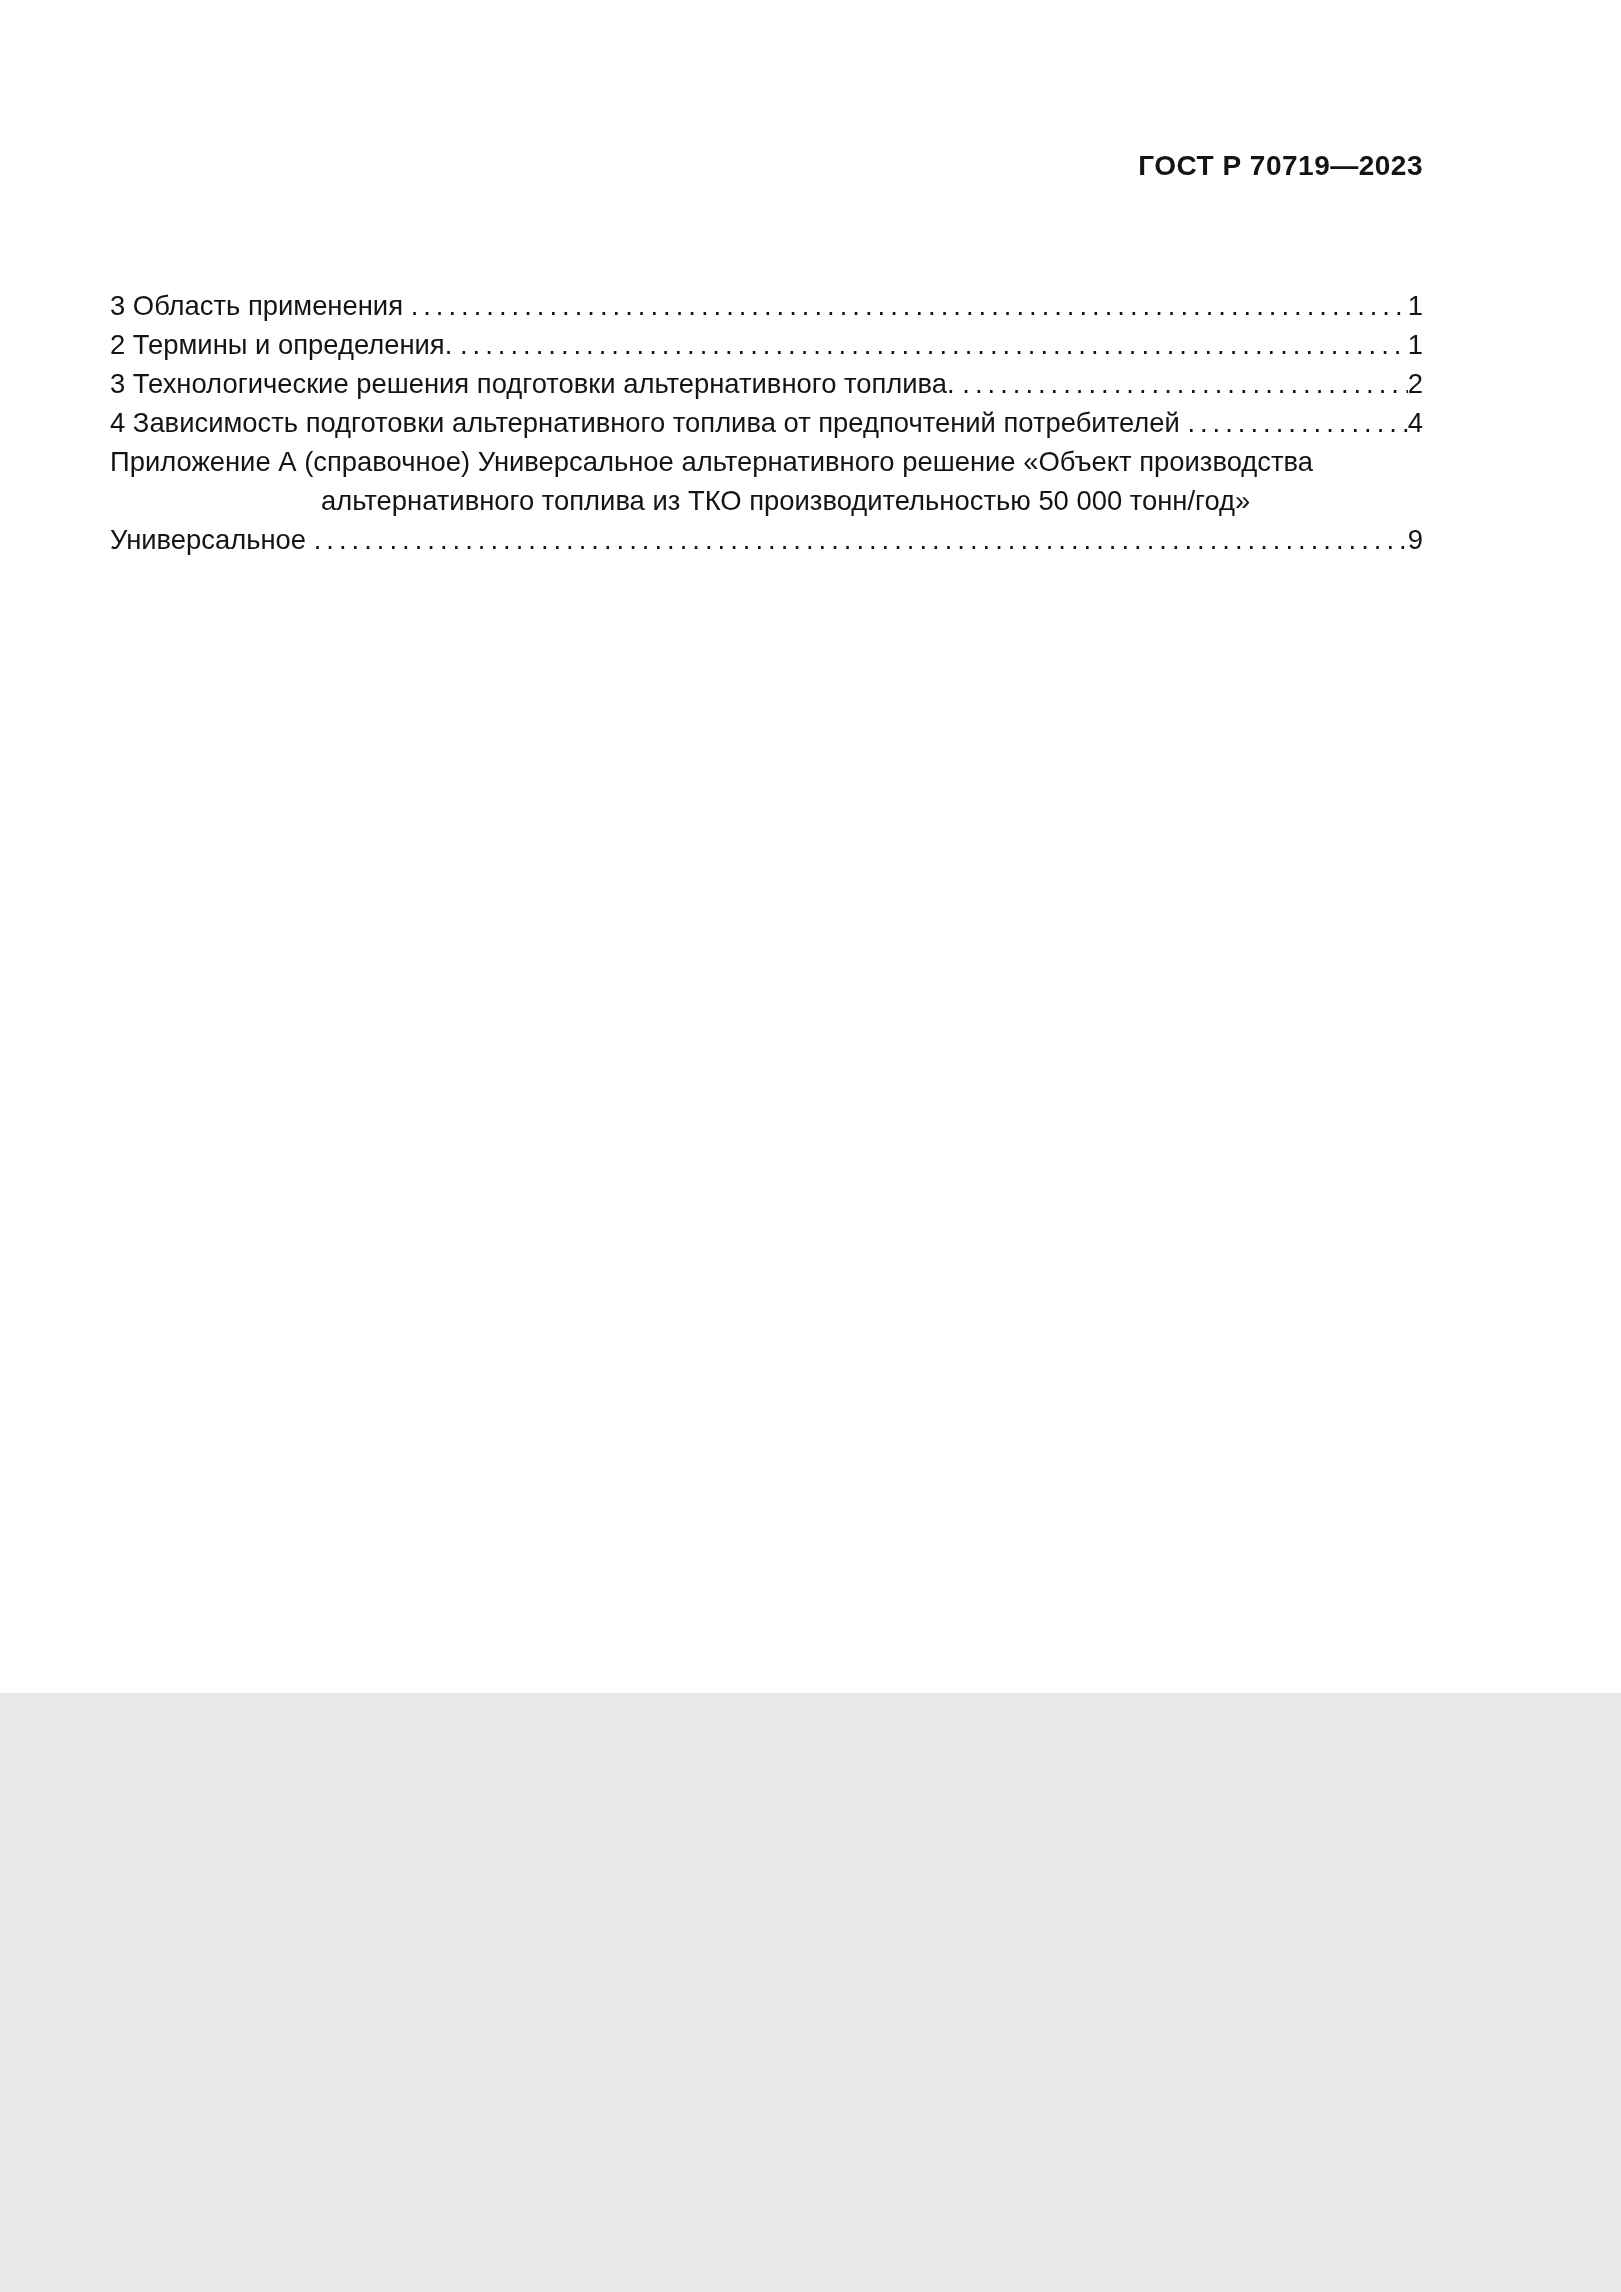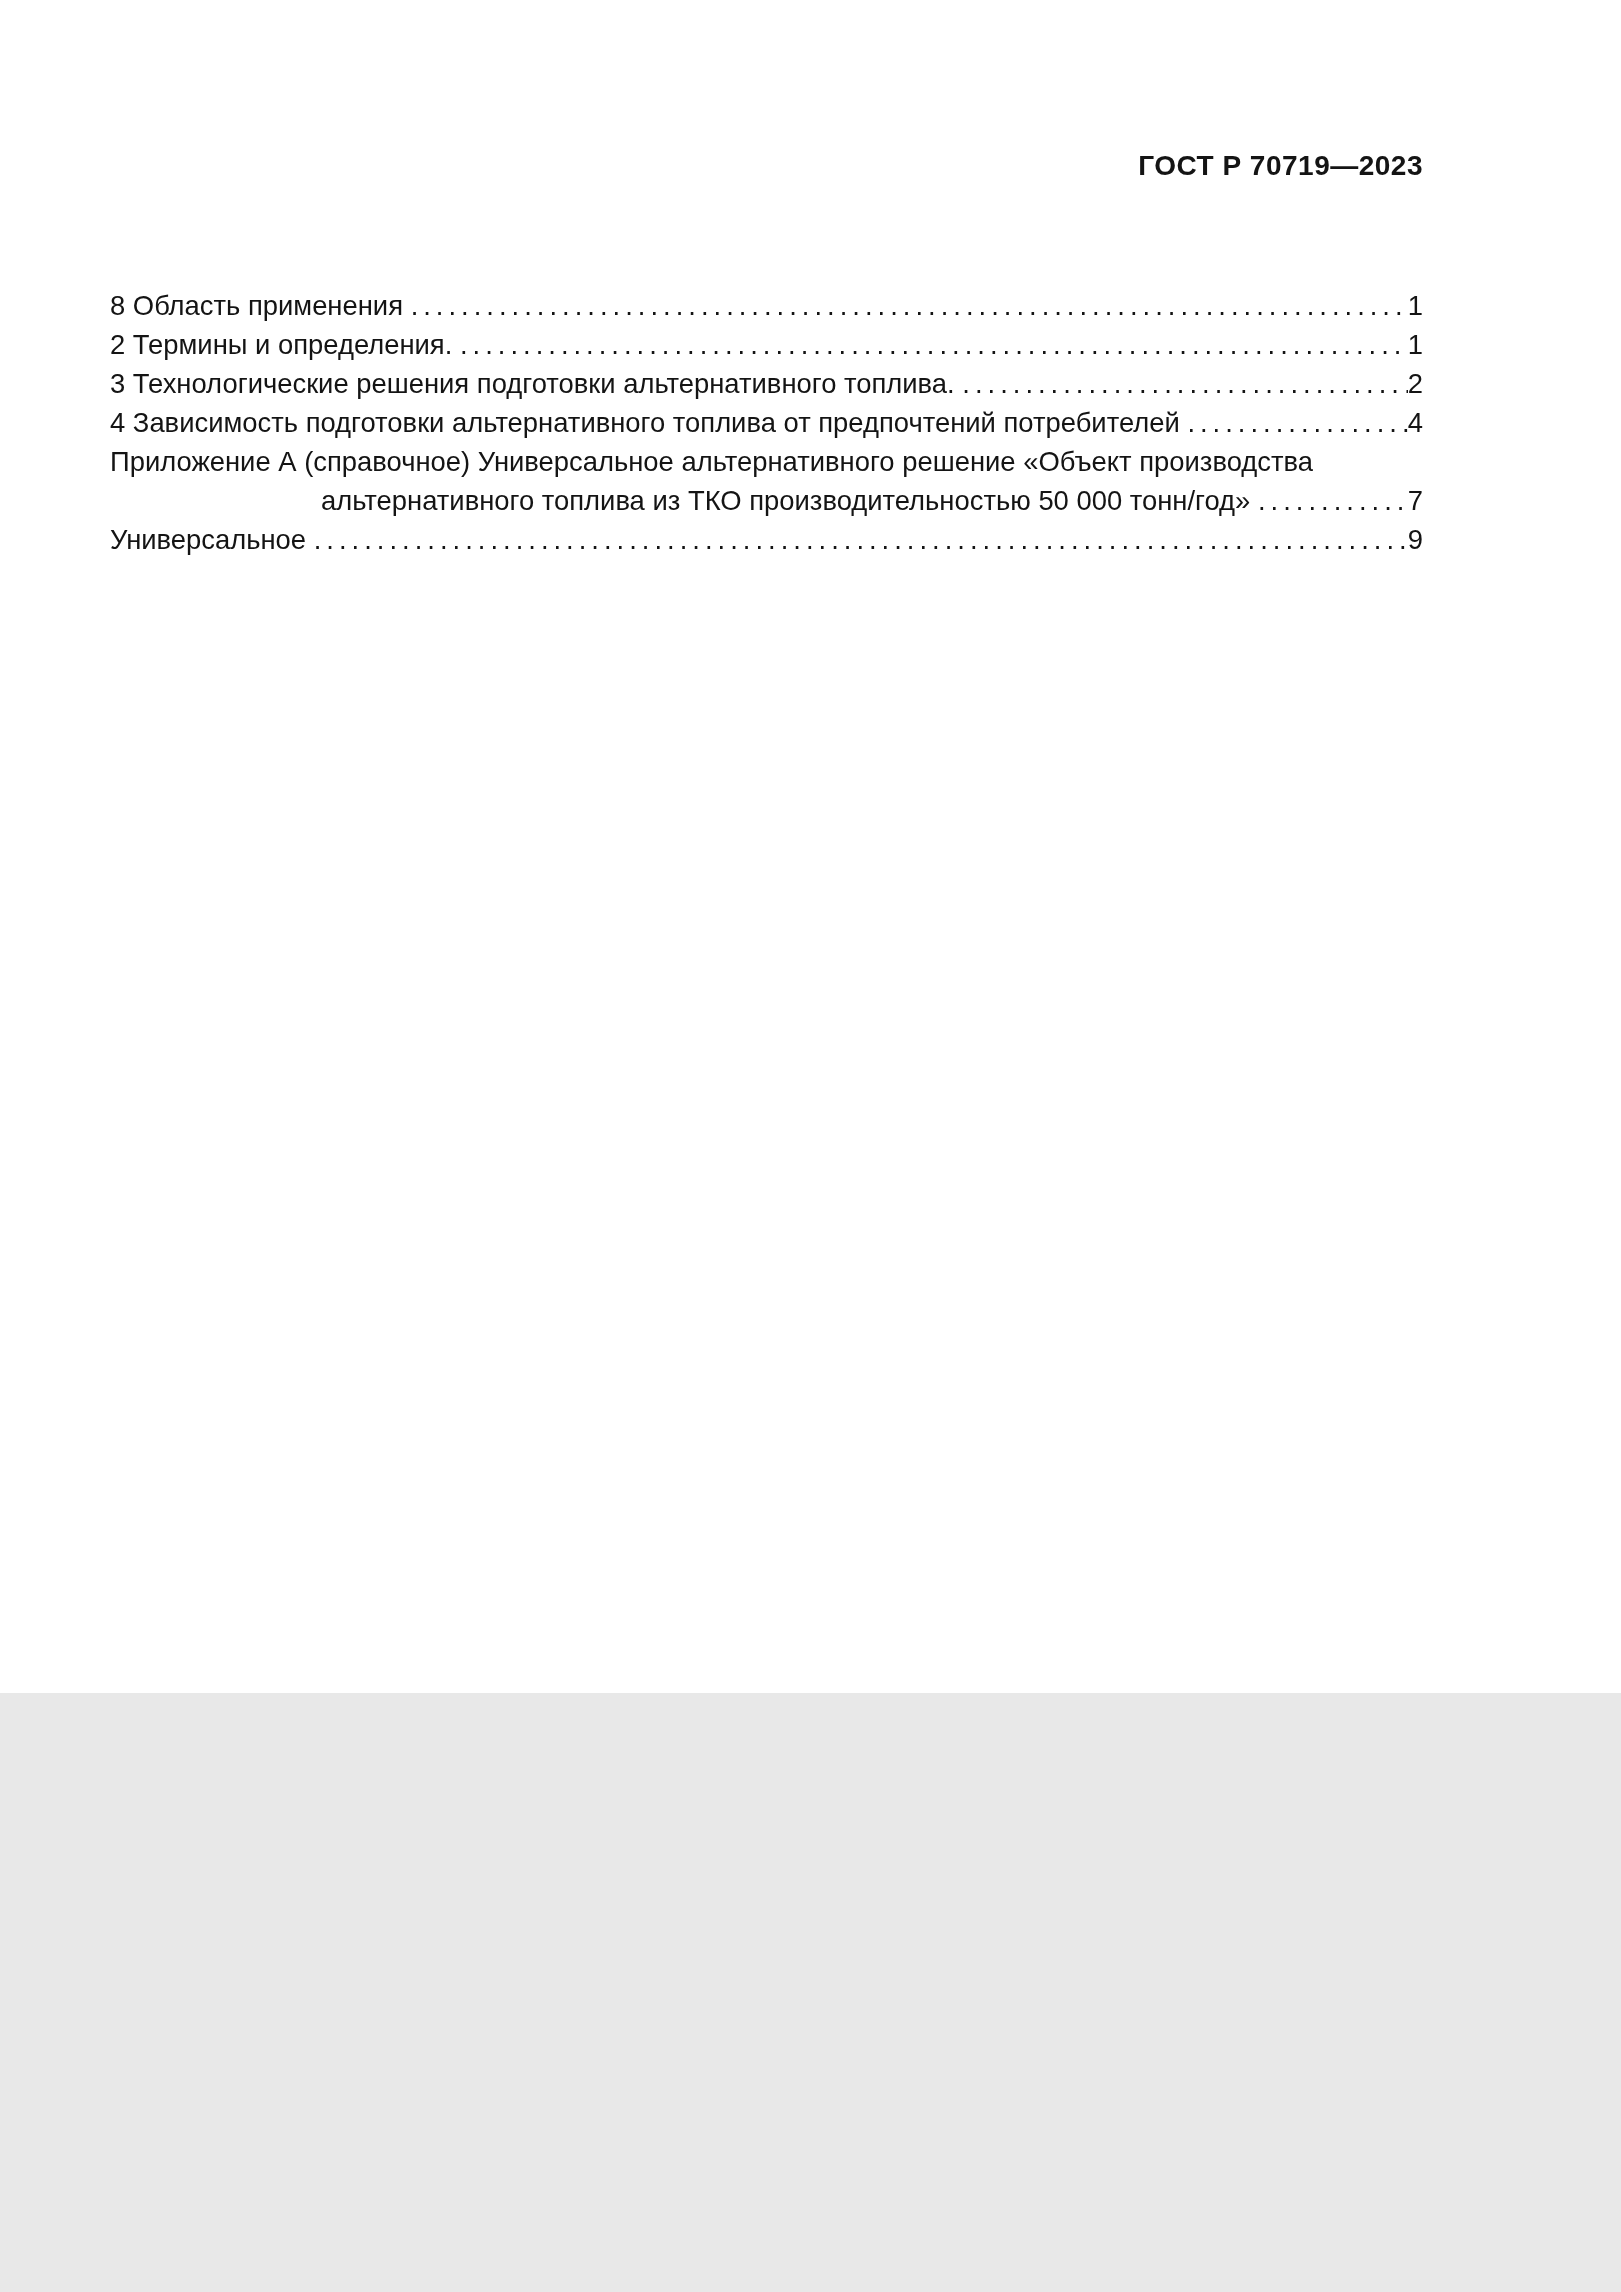--- a/index.html
+++ b/index.html
@@ -50,21 +50,21 @@
 
   .toc-row {
     display: flex;
     align-items: baseline;
     height: 39px;
     overflow: hidden;
   }
 
   .toc-label { white-space: nowrap; flex: 0 0 auto; }
 
-  .toc-row.continuation { padding-left: 211px; }
+  .toc-row.continuation { padding-left: 211px; flex-direction: column; }
 
   .dots {
     flex: 1 1 auto;
     overflow: hidden;
     white-space: nowrap;
     letter-spacing: -1.3px;
     min-width: 0;
   }
   .dots::before { content: " "; white-space: pre; letter-spacing: 0; }
   .dots::after {
@@ -90,21 +90,21 @@
 <body>
 
 <div class="page">
 
   <div class="doc-header">ГОСТ Р 70719—2023</div>
 
 
   <div class="toc">
 
     <div class="toc-row">
-      <span class="toc-label">8 Область применения</span>
+      <span class="toc-label">3 Область применения</span>
       <span class="dots"></span>
       <span class="toc-page">1</span>
     </div>
 
     <div class="toc-row">
       <span class="toc-label">2 Термины и определения.</span>
       <span class="dots"></span>
       <span class="toc-page">1</span>
     </div>
 

